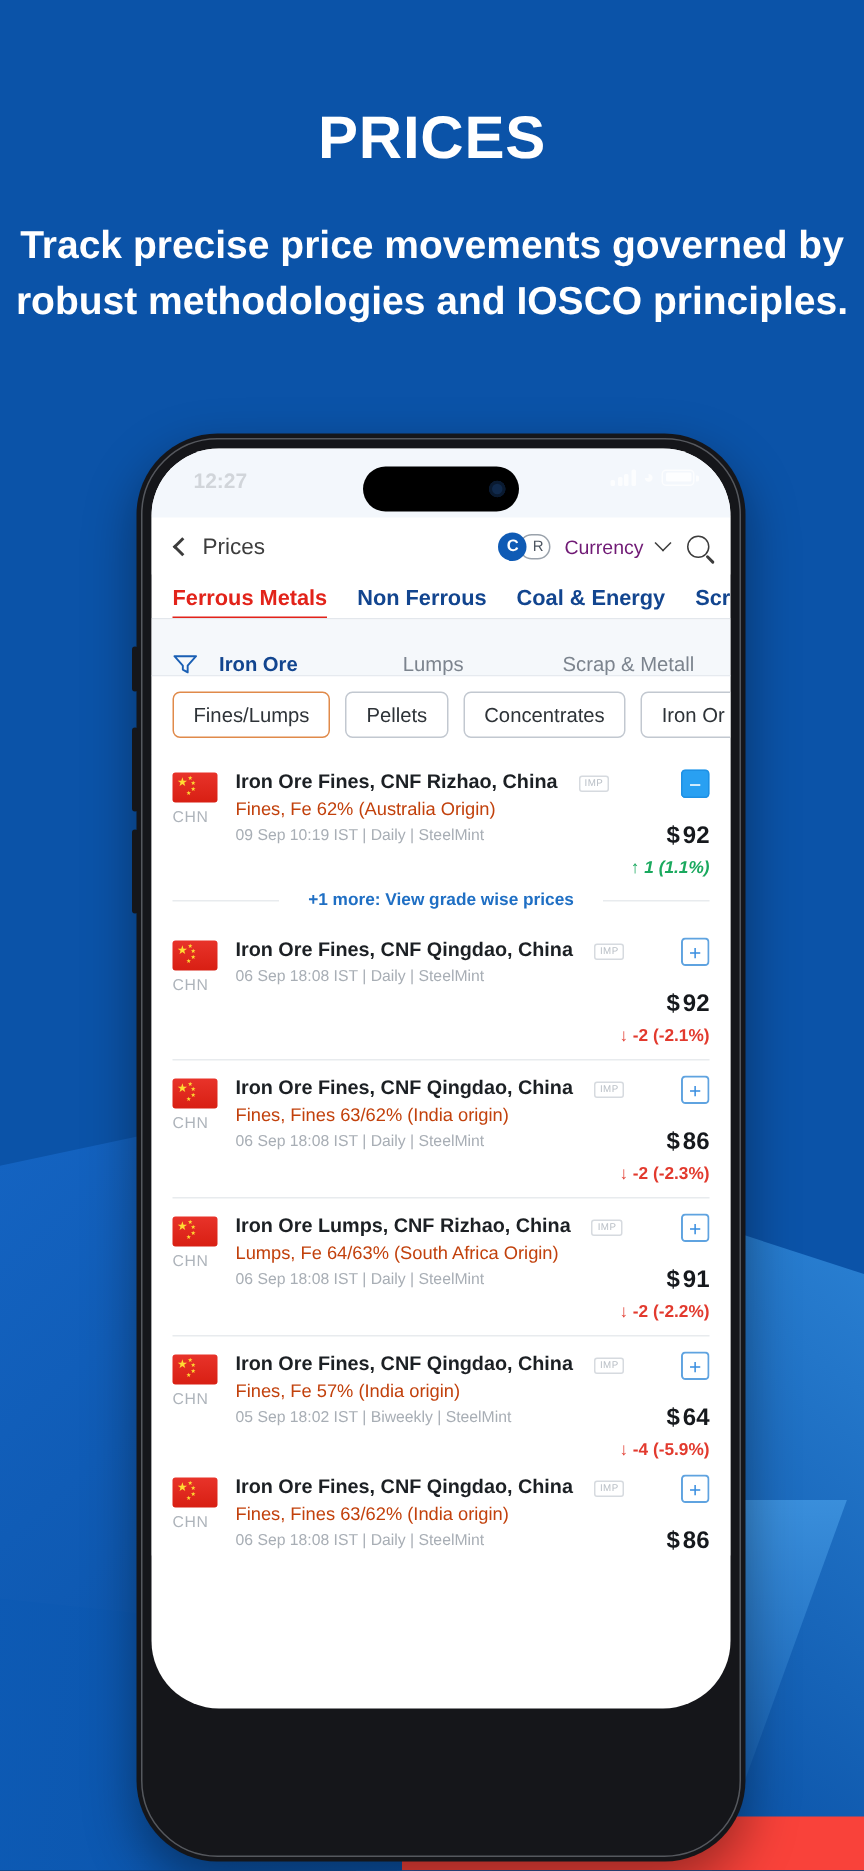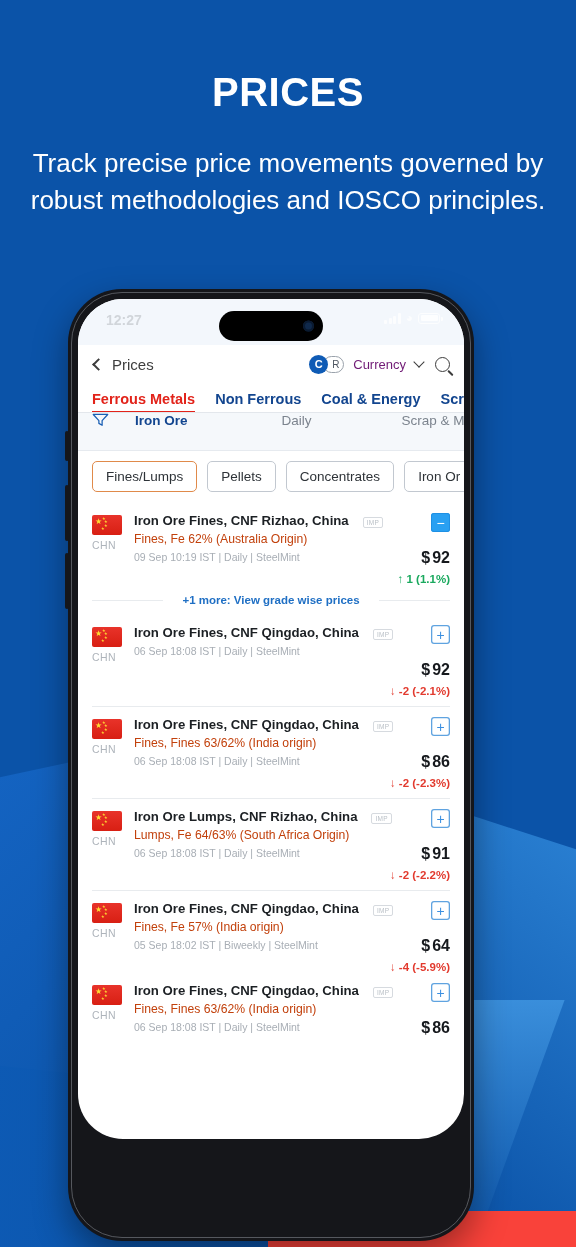--- a/index.html
+++ b/index.html
@@ -70,27 +70,27 @@
   .headline h1 {
     margin-top: 70px;
     font-size: 40px;
     font-weight: bold;
     letter-spacing: 0.5px;
   }
   .headline p {
     margin-top: 30px;
     font-size: 26px;
     line-height: 1.42;
-    font-weight: 400;
+    font-weight: 700;
   }
 
   
   .phone {
     position: absolute;
-    left: 68px; top: 289px;
+    left: 91px; top: 289px;
     width: 406px; height: 952px;
     z-index: 6;
   }
   .phone-frame {
     position: absolute;
     inset: 0;
     background: #15161a;
     border-radius: 54px;
     box-shadow: 0 14px 34px rgba(0,0,0,.38);
   }
@@ -277,25 +277,25 @@
   .cat-tab.active::after {
     content: "";
     position: absolute;
     left: 0; right: 0; bottom: -1px;
     height: 2.5px;
     background: #e2231a;
   }
 
   
   .subfilter {
-    display: flex; align-items: flex-start;
+    display: flex; align-items: flex-end;
     height: 38px;
     background: #f5f8fb;
     padding: 0 14px;
-    gap: 12px;
+    gap: 0;
     white-space: nowrap;
     overflow: hidden;
     border-bottom: 1px solid #e6eaef;
   }
   .funnel-icon {
     width: 17px; height: 14px;
     flex: 0 0 auto;
     margin-right: 14px;
   }
   .sub-item {
@@ -429,21 +429,21 @@
     margin-top: 36px;
     white-space: nowrap;
   }
   .p-amount .cur { margin-right: 2px; }
   .p-change {
     font-size: 11.5px;
     font-weight: bold;
     margin-top: 6px;
     white-space: nowrap;
   }
-  .p-change.up { color: #1aa95e; }
+  .p-change.up { color: #1aa95e; font-style: italic; }
   .p-change.down { color: #e23a2e; }
 
   .row-divider {
     height: 1px;
     background: #e8ebee;
     margin: 9px 14px 0 14px;
   }
   .more-line {
     display: flex; align-items: center;
     gap: 19px;
@@ -523,21 +523,21 @@
       <div class="cat-tab">Coal &amp; Energy</div>
       <div class="cat-tab">Scrap Recyc</div>
     </div>
 
     <div class="subfilter">
       <svg class="funnel-icon" viewBox="0 0 20 16">
         <path d="M1.5 1.5 h17 l-6.6 7.3 v5.4 l-3.8 -2.2 v-3.2 z" fill="none" stroke="#1a5fb4" stroke-width="1.5" stroke-linejoin="round"></path>
       </svg>
       <span class="sub-item active">Iron Ore</span>
       <span class="sub-sp-1"></span>
-      <span class="sub-item">Daily</span>
+      <span class="sub-item">Lumps</span>
       <span class="sub-sp-2"></span>
       <span class="sub-item">Scrap &amp; Metall</span>
     </div>
 
     <div class="chips">
       <div class="chip active">Fines/Lumps</div>
       <div class="chip">Pellets</div>
       <div class="chip">Concentrates</div>
       <div class="chip">Iron Or</div>
     </div>

